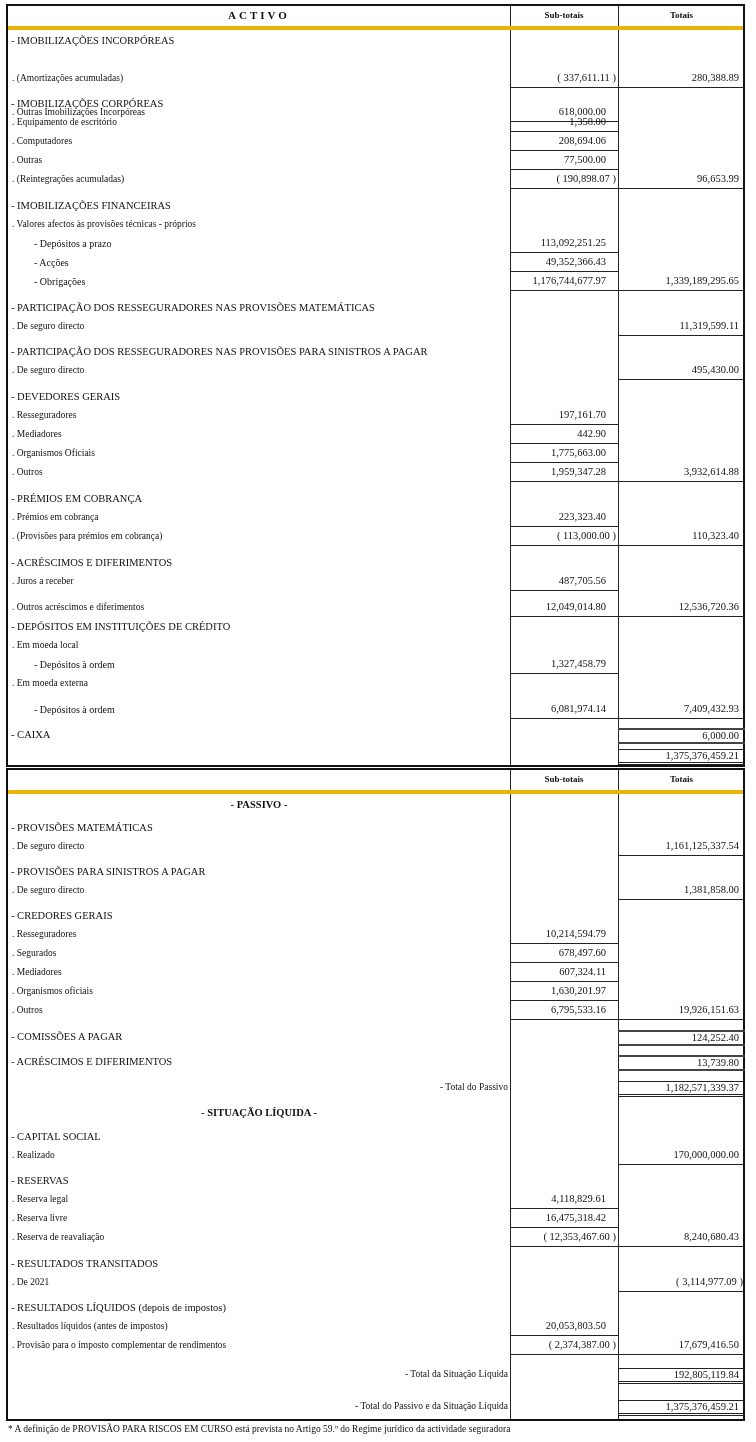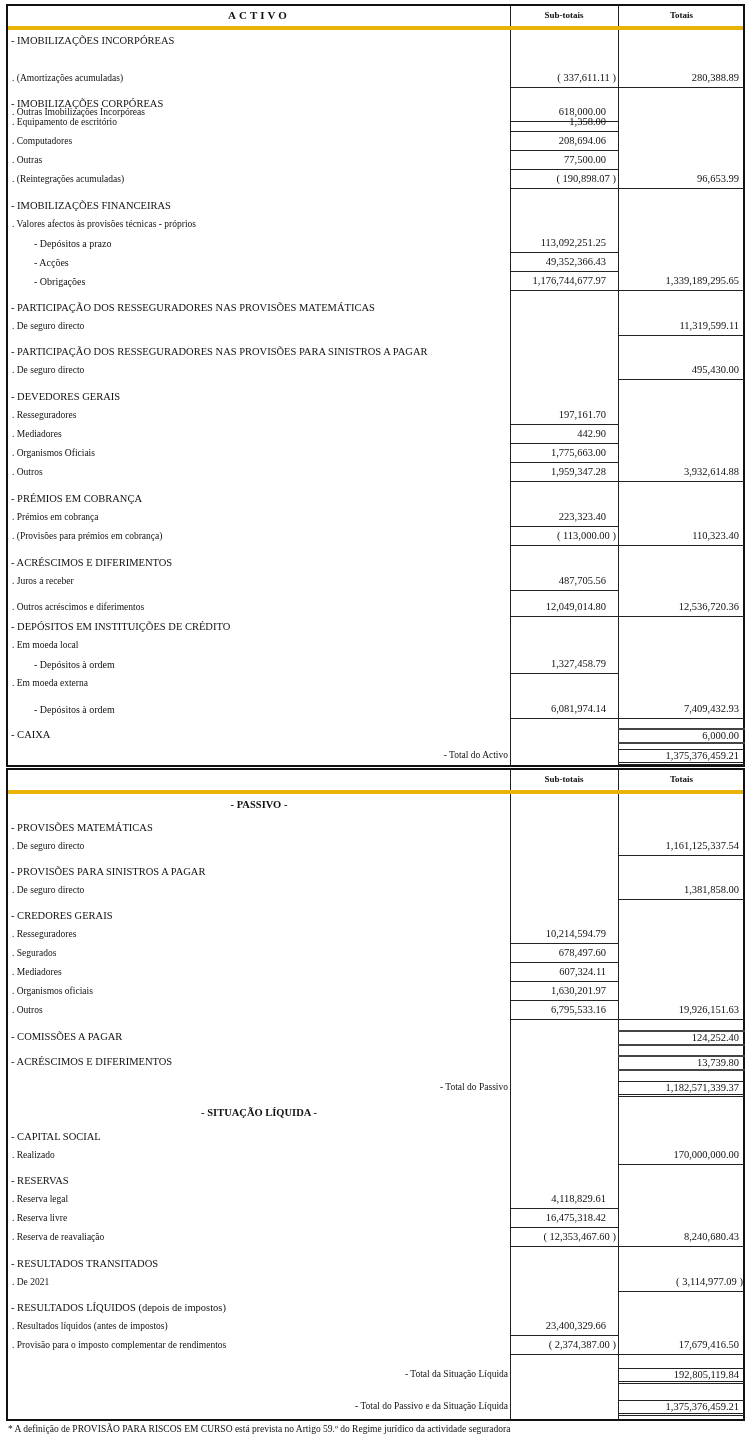--- a/index.html
+++ b/index.html
@@ -174,21 +174,20 @@
         <div class="row" style="top: 694px;">
           <div class="lbl ind2">- Depósitos à ordem</div>
           <div class="sub bb">6,081,974.14</div>
           <div class="tot bb">7,409,432.93</div>
         </div>
         <div class="row" style="top: 719px;">
           <div class="lbl sec">- CAIXA</div>
           <div class="tot boxed">6,000.00</div>
         </div>
         <div class="row" style="top: 740px;">
-          <div class="lbl total">- Total do Activo</div>
           <div class="tot double">1,375,376,459.21</div>
         </div>
       </div>
   </div>
 
   <div class="block" id="passivo-block">
     <div class="col-line col-a"></div>
     <div class="col-line col-b"></div>
     <div class="hdr">
       <div class="hdr-sub">Sub-totais</div>
@@ -279,21 +278,21 @@
         </div>
         <div class="row" style="top: 503px;">
           <div class="lbl ind1">. De 2021</div>
           <div class="tot bb neg">( 3,114,977.09 )</div>
         </div>
         <div class="row" style="top: 528px;">
           <div class="lbl sec">- RESULTADOS LÍQUIDOS (depois de impostos)</div>
         </div>
         <div class="row" style="top: 547px;">
           <div class="lbl ind1">. Resultados líquidos (antes de impostos)</div>
-          <div class="sub bb">23,400,329.66</div>
+          <div class="sub bb">20,053,803.50</div>
         </div>
         <div class="row" style="top: 566px;">
           <div class="lbl ind1">. Provisão para o imposto complementar de rendimentos</div>
           <div class="sub bb neg">( 2,374,387.00 )</div>
           <div class="tot bb">17,679,416.50</div>
         </div>
         <div class="row" style="top: 595px;">
           <div class="lbl total">- Total da Situação Líquida</div>
           <div class="tot double">192,805,119.84</div>
         </div>

